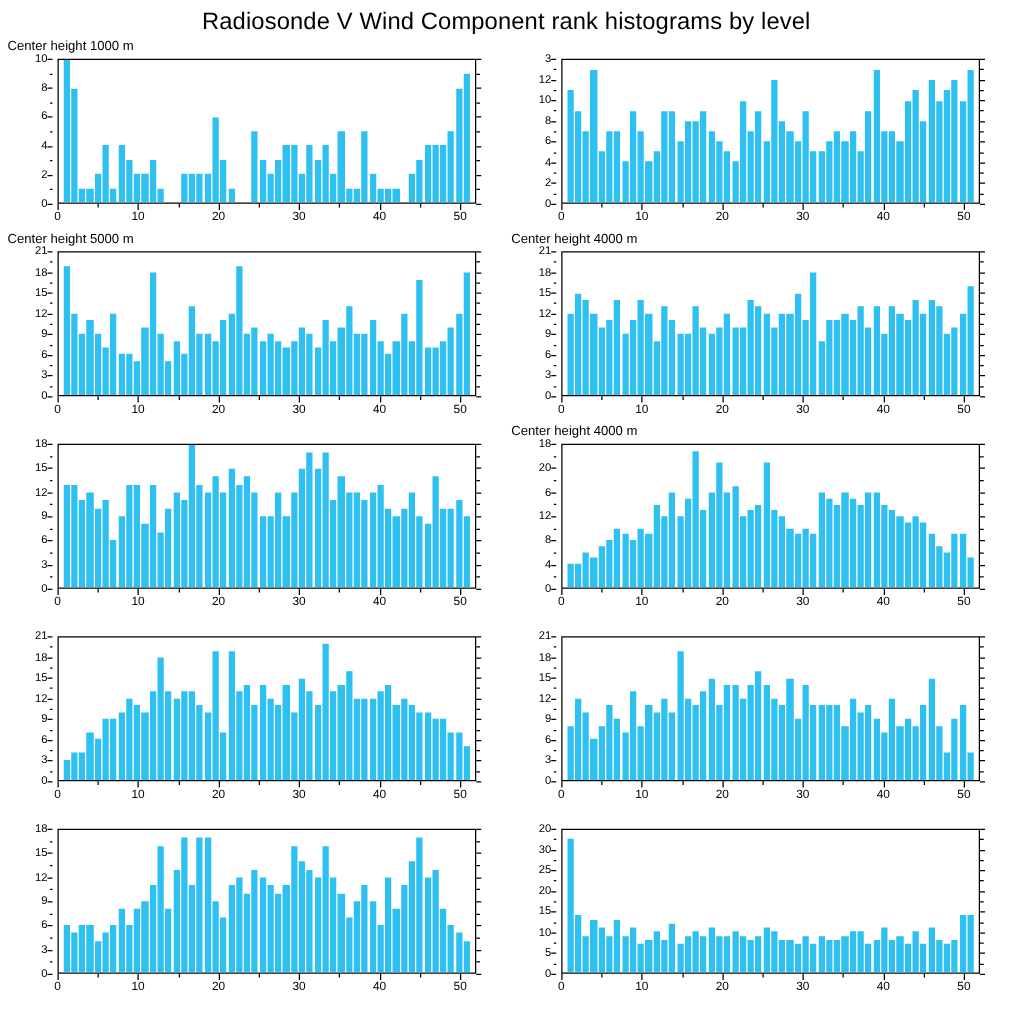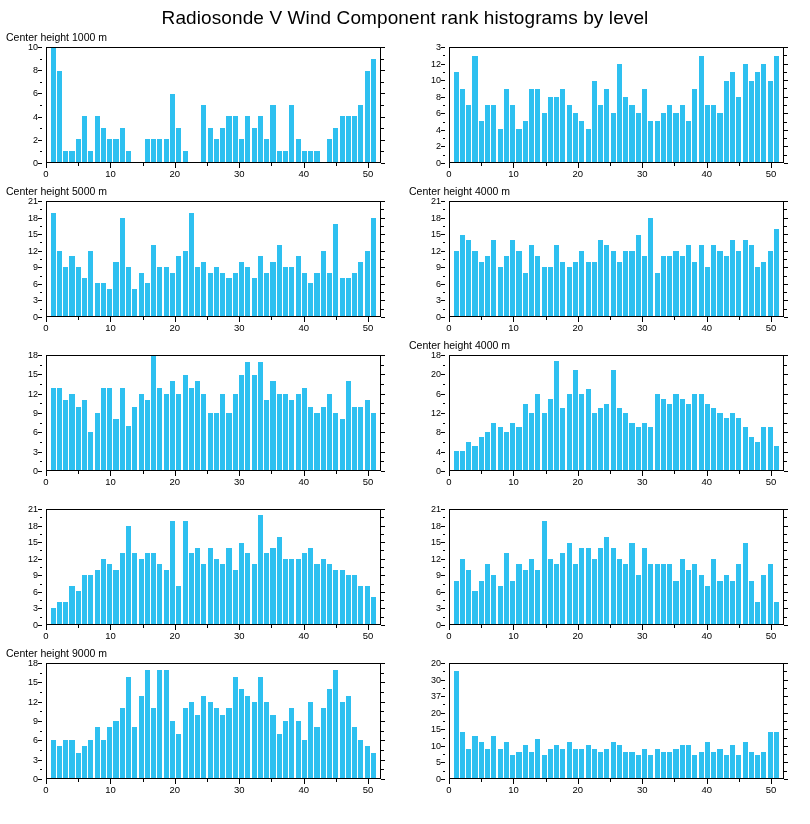--- a/index.html
+++ b/index.html
@@ -1090,21 +1090,20 @@
           <div class="xtick minor" style="left: 67.3077%;"></div>
           <div class="xtick" style="left: 76.9231%;"></div>
           <div class="xlab" style="left: 76.9231%;">40</div>
           <div class="xtick minor" style="left: 86.5385%;"></div>
           <div class="xtick" style="left: 96.1538%;"></div>
           <div class="xlab" style="left: 96.1538%;">50</div>
         </div>
       </div>
     </div>
     <div class="panel">
-      <div class="panel-title">Center height 9000 m</div>
       <div class="plotwrap">
         <div class="axes">
           <div class="bars">
             <div class="bar" style="height: 33.3333%; background: rgb(46, 192, 240);"></div>
             <div class="bar" style="height: 27.7778%; background: rgb(46, 192, 240);"></div>
             <div class="bar" style="height: 33.3333%; background: rgb(46, 192, 240);"></div>
             <div class="bar" style="height: 33.3333%; background: rgb(46, 192, 240);"></div>
             <div class="bar" style="height: 22.2222%; background: rgb(46, 192, 240);"></div>
             <div class="bar" style="height: 27.7778%; background: rgb(46, 192, 240);"></div>
             <div class="bar" style="height: 33.3333%; background: rgb(46, 192, 240);"></div>
@@ -1280,21 +1279,21 @@
           <div class="ytick minor" style="top: 78.5714%;"></div>
           <div class="ylab" style="top: 71.4286%;">10</div>
           <div class="ytick" style="top: 71.4286%;"></div>
           <div class="ytick minor" style="top: 64.2857%;"></div>
           <div class="ylab" style="top: 57.1429%;">15</div>
           <div class="ytick" style="top: 57.1429%;"></div>
           <div class="ytick minor" style="top: 50%;"></div>
           <div class="ylab" style="top: 42.8571%;">20</div>
           <div class="ytick" style="top: 42.8571%;"></div>
           <div class="ytick minor" style="top: 35.7143%;"></div>
-          <div class="ylab" style="top: 28.5714%;">37</div>
+          <div class="ylab" style="top: 28.5714%;">25</div>
           <div class="ytick" style="top: 28.5714%;"></div>
           <div class="ytick minor" style="top: 21.4286%;"></div>
           <div class="ylab" style="top: 14.2857%;">30</div>
           <div class="ytick" style="top: 14.2857%;"></div>
           <div class="ytick minor" style="top: 7.14286%;"></div>
           <div class="ylab" style="top: 0%;">20</div>
           <div class="ytick" style="top: 0%;"></div>
         </div>
         <div class="yticksright">
           <div class="ytickR" style="top: 100%;"></div>

